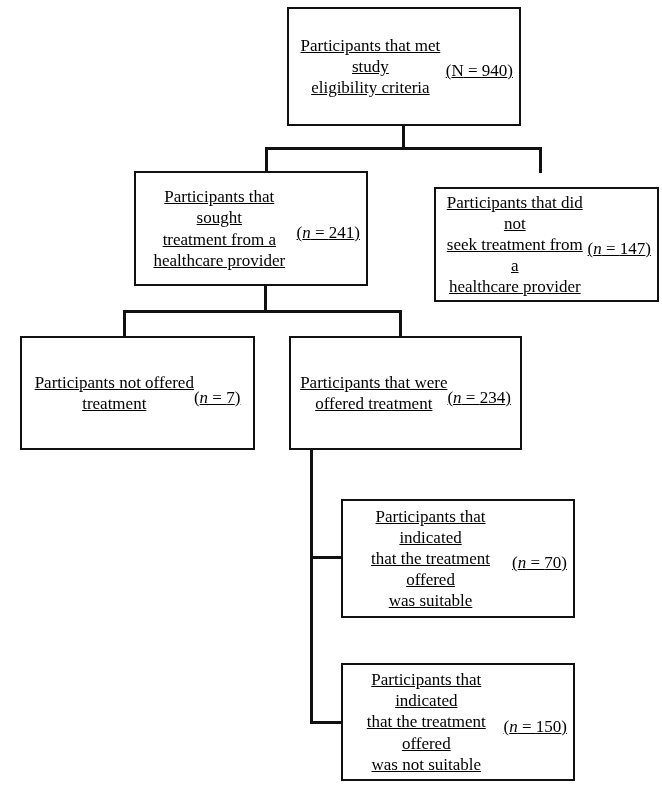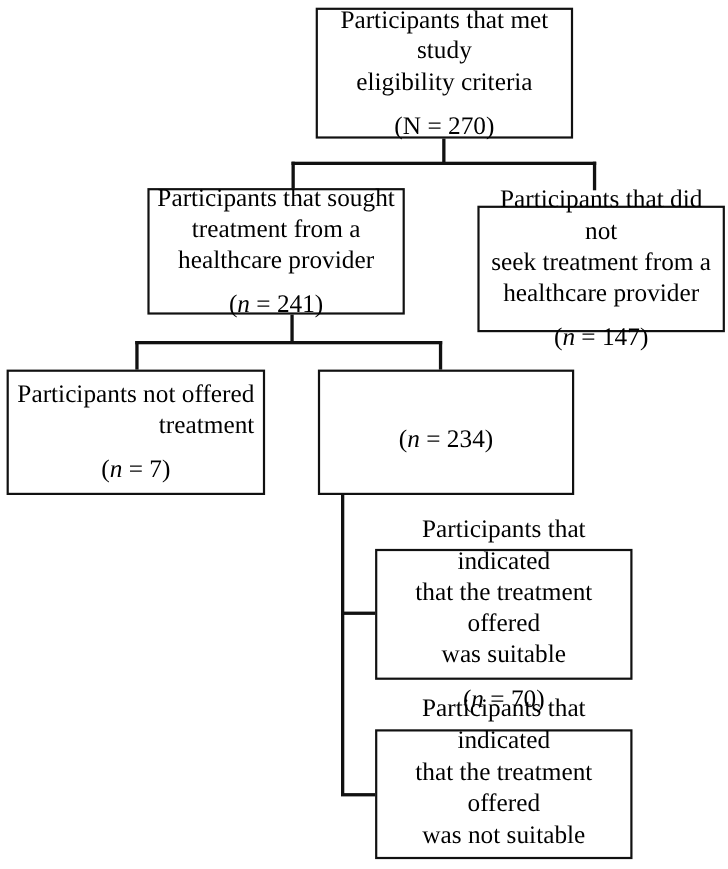--- a/index.html
+++ b/index.html
@@ -15,29 +15,29 @@
     background: #ffffff;
     font-family: "Liberation Serif", "DejaVu Serif", serif;
     overflow: hidden;
   }
   .flow-box {
     position: absolute;
     box-sizing: border-box;
     border: 2.5px solid #111111;
     background: #ffffff;
     display: flex;
-    flex-direction: column;
     align-items: center;
     justify-content: center;
     text-align: center;
     color: #000000;
-    font-size: 23px;
+    font-size: 17px;
     line-height: 1.24;
     padding: 4px 6px;
     z-index: 2;
+    text-decoration: underline;
   }
   .box-label {
     display: block;
     white-space: pre-line;
   }
   .box-count {
     display: block;
     margin-top: 0.52em;
     white-space: nowrap;
   }
@@ -68,44 +68,46 @@
   <div class="conn-v" style="left:123px; top:310px; height:27px;"></div>
   <div class="conn-v" style="left:399px; top:310px; height:27px;"></div>
 
   <div class="conn-v" style="left:310px; top:449px; height:274px;"></div>
   <div class="conn-h" style="left:310px; top:556px; width:33px;"></div>
   <div class="conn-h" style="left:310px; top:721px; width:33px;"></div>
 
   <div class="flow-box" style="left:287px; top:7px; width:234px; height:119px;">
     <span class="box-label">Participants that met study
 eligibility criteria</span>
-    <span class="box-count"><span>(</span><span>N</span><span> = </span><span>270</span><span>)</span></span>
+    <span class="box-count"><span>(</span><span>N</span><span> = </span><span>940</span><span>)</span></span>
   </div>
 
   <div class="flow-box" style="left:134px; top:171px; width:234px; height:115px;">
     <span class="box-label">Participants that sought
 treatment from a
 healthcare provider</span>
     <span class="box-count"><span>(</span><i>n</i><span> = </span><span>241</span><span>)</span></span>
   </div>
 
   <div class="flow-box" style="left:434px; top:171px; width:225px; height:115px;margin-top:16px;">
     <span class="box-label">Participants that did not
 seek treatment from a
 healthcare provider</span>
     <span class="box-count"><span>(</span><i>n</i><span> = </span><span>147</span><span>)</span></span>
   </div>
 
-  <div class="flow-box" style="left:6px; top:336px; width:235px; height:114px;text-align:right;">
+  <div class="flow-box" style="left:20px; top:336px; width:235px; height:114px;">
     <span class="box-label">Participants not offered
 treatment</span>
     <span class="box-count"><span>(</span><i>n</i><span> = </span><span>7</span><span>)</span></span>
   </div>
 
   <div class="flow-box" style="left:289px; top:336px; width:233px; height:114px;">
+    <span class="box-label">Participants that were
+offered treatment</span>
     <span class="box-count"><span>(</span><i>n</i><span> = </span><span>234</span><span>)</span></span>
   </div>
 
   <div class="flow-box" style="left:341px; top:499px; width:234px; height:119px;">
     <span class="box-label">Participants that indicated
 that the treatment offered
 was suitable</span>
     <span class="box-count"><span>(</span><i>n</i><span> = </span><span>70</span><span>)</span></span>
   </div>
 

